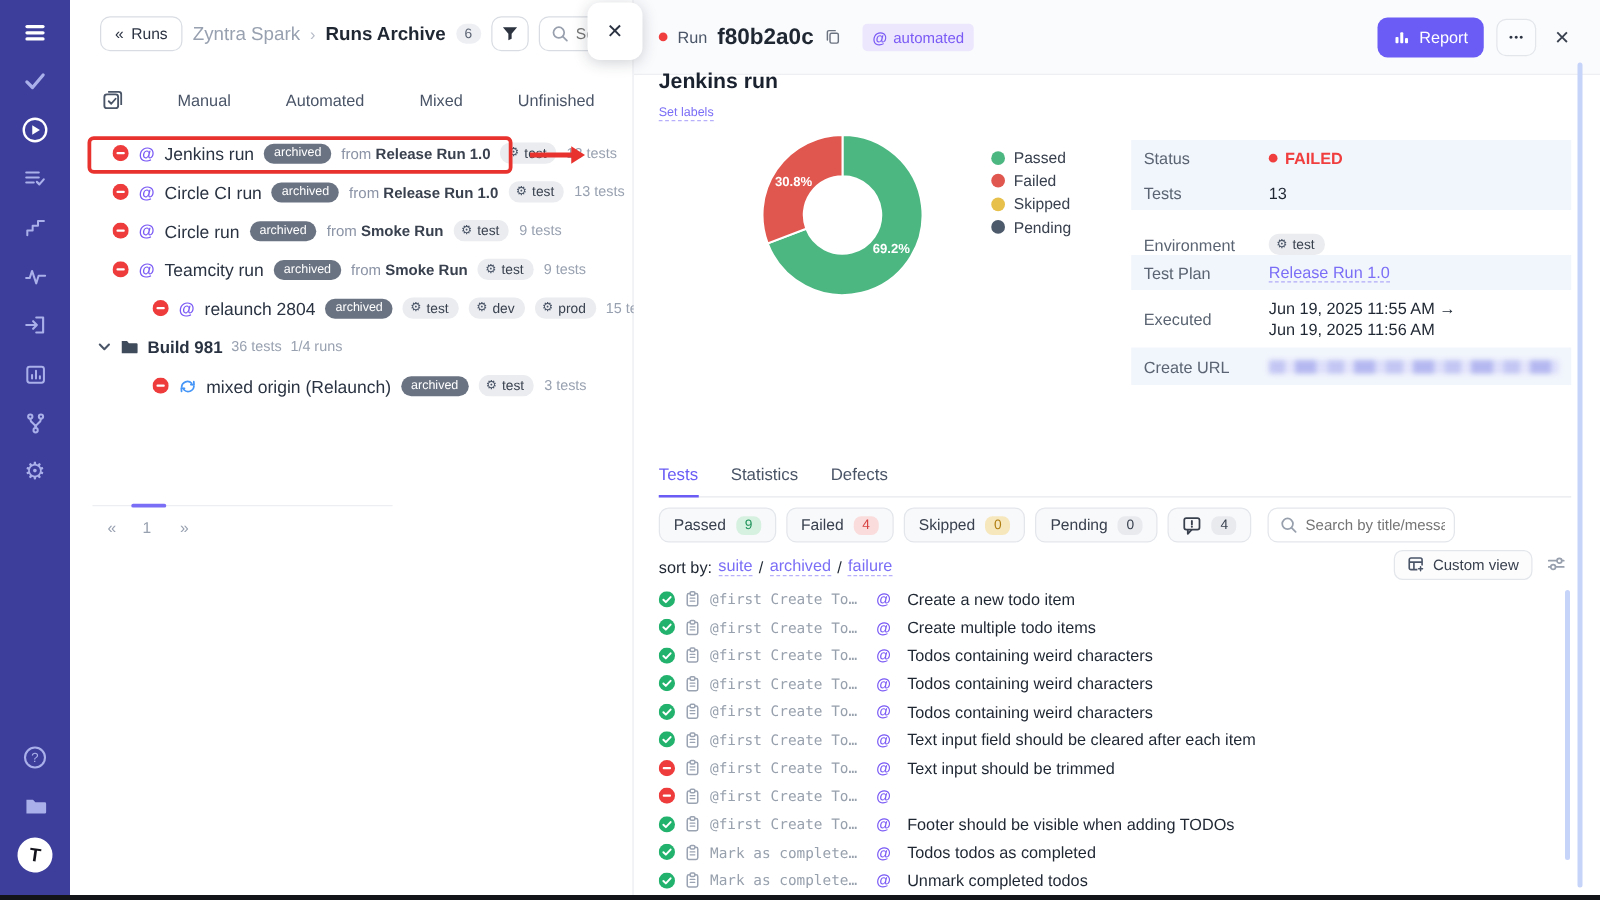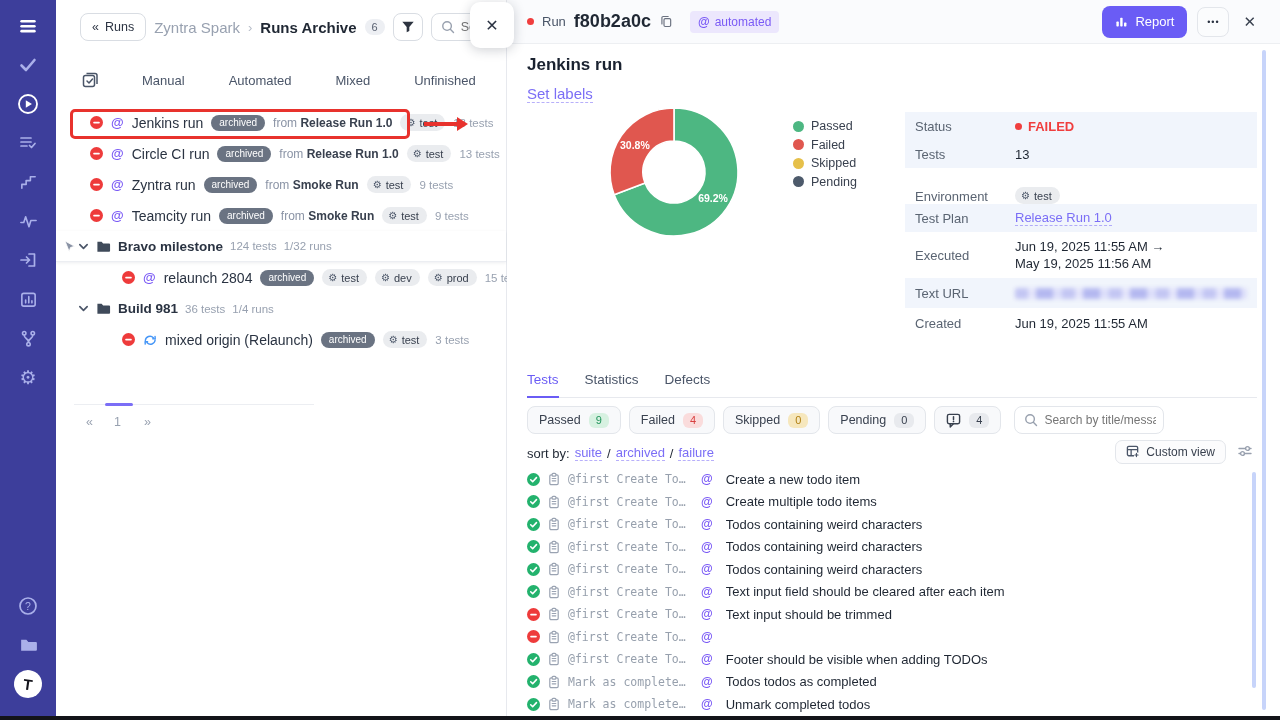--- a/index.html
+++ b/index.html
@@ -42,33 +42,33 @@
   .env-badge .uni{font-size:10px;color:#4a5568;line-height:1;}
   .tests-count,.folder-meta{color:#98a1b0;font-size:11.5px;}
   #lp-pagination{position:absolute;top:404px;left:18px;width:240px;border-top:1px solid #eceef2;}
   #pg-ind{position:absolute;left:31px;top:-2px;width:28px;height:3px;background:#7b6ef6;border-radius:2px;}
   #lp-pagination .pg{position:absolute;top:10px;font-size:12.5px;color:#98a1b0;cursor:pointer;}
   #pg-prev{left:12px;} #pg-next{left:70px;}
   #pg-page{left:40px;color:#6a5cf5;font-size:14px;}
 
   
   #right-panel{position:absolute;left:507px;top:0;width:773px;height:716px;background:#fff;}
-  #rp-header{position:absolute;top:0;left:0;width:100%;height:44px;background:#fafbfd;border-bottom:1px solid #edeff2;display:flex;align-items:center;justify-content:space-between;padding:0 24px 0 20px;}
+  #rp-header{position:absolute;top:0;left:0;width:100%;height:60px;background:#fafbfd;border-bottom:1px solid #edeff2;display:flex;align-items:center;justify-content:space-between;padding:0 24px 0 20px;}
   .hdr-left{display:flex;align-items:center;gap:8px;}
   .dot{width:7px;height:7px;border-radius:50%;background:#f03e3e;display:inline-block;}
   .run-lbl{font-size:13px;color:#4a5568;}
   .run-id{font-size:18px;font-weight:bold;color:#1f2733;}
   .badge-automated{background:#ece7fd;border-radius:4px;height:22px;padding:0 8px;font-size:12px;color:#7a5af5;display:flex;align-items:center;gap:5px;margin-left:8px;}
   .at-glyph{color:#7a5af5;font-weight:bold;font-size:12px;line-height:1;}
   .hdr-right{display:flex;align-items:center;gap:10px;}
   .btn-report{background:#6a5cf5;border-radius:8px;height:29px;padding:16px 13px;color:#fff;font-size:13px;display:flex;align-items:center;gap:7px;cursor:pointer;border:0;font-family:"Liberation Sans",sans-serif;}
   .btn-more{width:32px;height:30px;border:1px solid #e3e6eb;border-radius:8px;background:#fbfcfd;color:#2b3342;font-size:9px;letter-spacing:1px;display:flex;align-items:center;justify-content:center;cursor:pointer;}
   .btn-x{font-size:15px;color:#39414f;cursor:pointer;margin-left:4px;}
   #rp-title{position:absolute;left:20px;top:55px;font-size:17px;font-weight:bold;color:#1a2230;}
-  #set-labels{position:absolute;left:20px;top:85px;font-size:15px;color:#7b6ef6;border-bottom:1px dashed rgba(123,110,246,.55);cursor:pointer;}
+  #set-labels{position:absolute;left:20px;top:85px;font-size:10px;color:#7b6ef6;border-bottom:1px dashed rgba(123,110,246,.55);cursor:pointer;}
   #donut{position:absolute;left:97px;top:102px;width:140px;height:140px;}
   #legend{position:absolute;left:286px;top:119px;display:flex;flex-direction:column;gap:4.5px;}
   .lg-item{display:flex;align-items:center;gap:7px;}
   .lg-dot{width:11px;height:11px;border-radius:50%;}
   .lg-label{font-size:12.5px;color:#39414f;}
   #details{position:absolute;left:398px;top:112px;width:352px;}
   .dt-row{display:flex;align-items:center;}
   .dt-row.alt{background:#f1f5fc;}
   .dt-label{width:110px;font-size:13px;color:#5a6472;padding-left:10px;flex-shrink:0;}
   .dt-value{font-size:13px;color:#1f2733;display:flex;align-items:center;gap:6px;}
@@ -259,59 +259,39 @@
         <span class="tests-count">13 tests</span>
       </div>
       <div class="run-row">
         <span class="ic">
           <svg width="13" height="13" viewBox="0 0 14 14" fill="none">
             <circle cx="7" cy="7" r="7" fill="#ee3b3b"></circle>
             <rect x="3.4" y="6.1" width="7.2" height="1.9" rx="0.9" fill="#fff"></rect>
           </svg>
         </span>
         <span class="at-glyph" style="font-size: 13px;">@</span>
-        <span class="run-name">Zyntra run</span>
+        <span class="run-name">Circle run</span>
         <span class="badge-archived">archived</span>
         <span class="from-lbl">from <b>Smoke Run</b></span>
         <span class="env-badge"><span class="uni" style="font-size:10px;color:#4a5568;line-height:1;">⚙</span>test</span>
         <span class="tests-count">9 tests</span>
       </div>
       <div class="run-row">
         <span class="ic">
           <svg width="13" height="13" viewBox="0 0 14 14" fill="none">
             <circle cx="7" cy="7" r="7" fill="#ee3b3b"></circle>
             <rect x="3.4" y="6.1" width="7.2" height="1.9" rx="0.9" fill="#fff"></rect>
           </svg>
         </span>
         <span class="at-glyph" style="font-size: 13px;">@</span>
         <span class="run-name">Teamcity run</span>
         <span class="badge-archived">archived</span>
         <span class="from-lbl">from <b>Smoke Run</b></span>
         <span class="env-badge"><span class="uni" style="font-size:10px;color:#4a5568;line-height:1;">⚙</span>test</span>
         <span class="tests-count">9 tests</span>
-      </div>
-      <div class="folder-row hovered">
-        <span class="ic" style="position: absolute; left: 6px; top: 9px;">
-          <svg width="13" height="13" viewBox="0 0 13 13" fill="none">
-            <path d="M3 1l4.2 10.5 1.3-4 4-1.2z" fill="#8a93a5" stroke="#fff" stroke-width="0.8"></path>
-          </svg>
-        </span>
-        <span class="ic">
-          <svg width="11" height="11" viewBox="0 0 12 11" fill="none">
-            <path d="M2 3.5l4 4 4-4" stroke="#4a5568" stroke-width="1.8" fill="none" stroke-linecap="round" stroke-linejoin="round"></path>
-          </svg>
-        </span>
-        <span class="ic">
-          <svg width="15" height="15" viewBox="0 0 16 15" fill="none">
-            <path d="M1.5 2.5h4.5l1.6 1.8H14a1 1 0 0 1 1 1V12a1 1 0 0 1-1 1H1.5z" fill="#3f4a5a"></path>
-          </svg>
-        </span>
-        <span class="folder-name">Bravo milestone</span>
-        <span class="folder-meta">124 tests</span>
-        <span class="folder-meta">1/32 runs</span>
       </div>
       <div class="run-row indent1">
         <span class="ic">
           <svg width="13" height="13" viewBox="0 0 14 14" fill="none">
             <circle cx="7" cy="7" r="7" fill="#ee3b3b"></circle>
             <rect x="3.4" y="6.1" width="7.2" height="1.9" rx="0.9" fill="#fff"></rect>
           </svg>
         </span>
         <span class="at-glyph" style="font-size: 13px;">@</span>
         <span class="run-name">relaunch 2804</span>
@@ -448,33 +428,27 @@
       </div>
       <div class="dt-row alt" style="min-height: 28px;">
         <span class="dt-label">Test Plan</span>
         <div class="dt-value">
           <span class="dt-link">Release Run 1.0</span>
         </div>
       </div>
       <div class="dt-row" style="min-height: 46px;">
         <span class="dt-label">Executed</span>
         <div class="dt-value">
-          <div style="font-size: 13px; line-height: 17px;">Jun 19, 2025 11:55 AM →<div>May 19, 2025 11:56 AM</div></div>
+          <div style="font-size: 13px; line-height: 17px;">Jun 19, 2025 11:55 AM →<div>Jun 19, 2025 11:56 AM</div></div>
         </div>
       </div>
       <div class="dt-row alt" style="min-height: 30px;">
-        <span class="dt-label">Text URL</span>
+        <span class="dt-label">Create URL</span>
         <div class="dt-value">
           <div class="blur-strip"></div>
-        </div>
-      </div>
-      <div class="dt-row" style="min-height: 30px;">
-        <span class="dt-label">Created</span>
-        <div class="dt-value">
-          <span>Jun 19, 2025 11:55 AM</span>
         </div>
       </div>
     </div>
 
   <div id="rp-tabs">
       <span class="rp-tab active">Tests</span>
       <span class="rp-tab">Statistics</span>
       <span class="rp-tab">Defects</span>
     </div>
 

